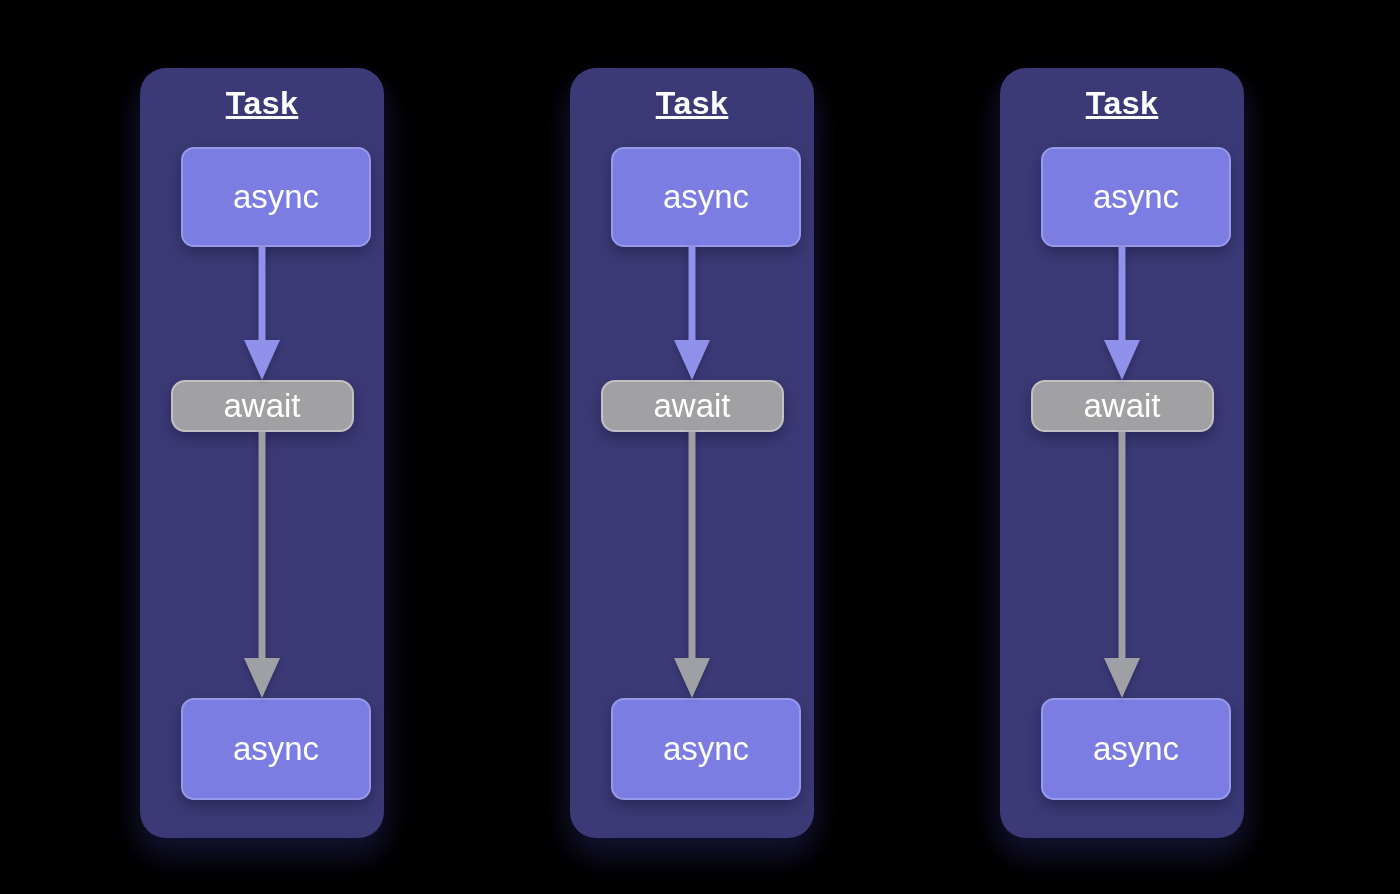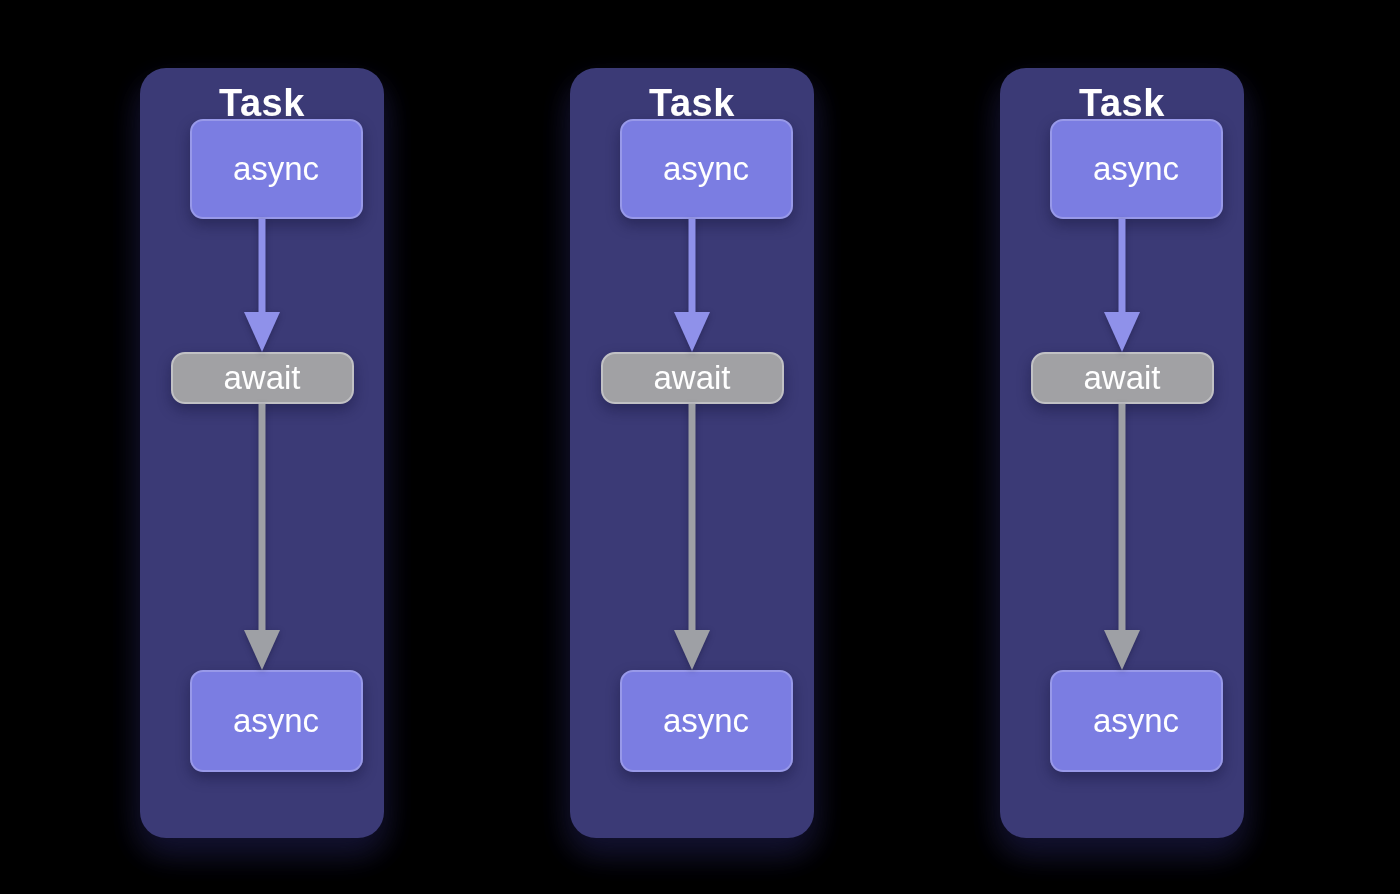--- a/index.html
+++ b/index.html
@@ -37,39 +37,40 @@
     height: 770px;
     background: var(--panel-bg);
     border-radius: 26px;
     display: flex;
     flex-direction: column;
     align-items: center;
     box-shadow: 0 14px 30px rgba(20, 18, 60, 0.55), 0 16px 34px rgba(120, 120, 235, 0.16);
     flex: 0 0 auto;
   }
   .task-title {
-    height: 51px;
+    height: 79px;
     line-height: 70px;
     color: var(--text);
-    font-size: 38px;
+    font-size: 32px;
     font-weight: 700;
     letter-spacing: 0.5px;
     text-align: center;
+    text-decoration: underline;
   }
   .node {
     color: var(--text);
     display: flex;
     align-items: center;
     justify-content: center;
     font-size: 33px;
     font-weight: 500;
     flex: 0 0 auto;
   }
   .node-async {
-    width: 173px;
+    width: 190px;
     height: 100px;
     background: var(--async-fill);
     border: 2px solid var(--async-border);
     border-radius: 13px;
     box-shadow: 0 6px 14px rgba(10, 10, 40, 0.35);
     margin-left: 28px;
   }
   .node-async-bottom { height: 102px; }
   .node-await {
     width: 183px;

